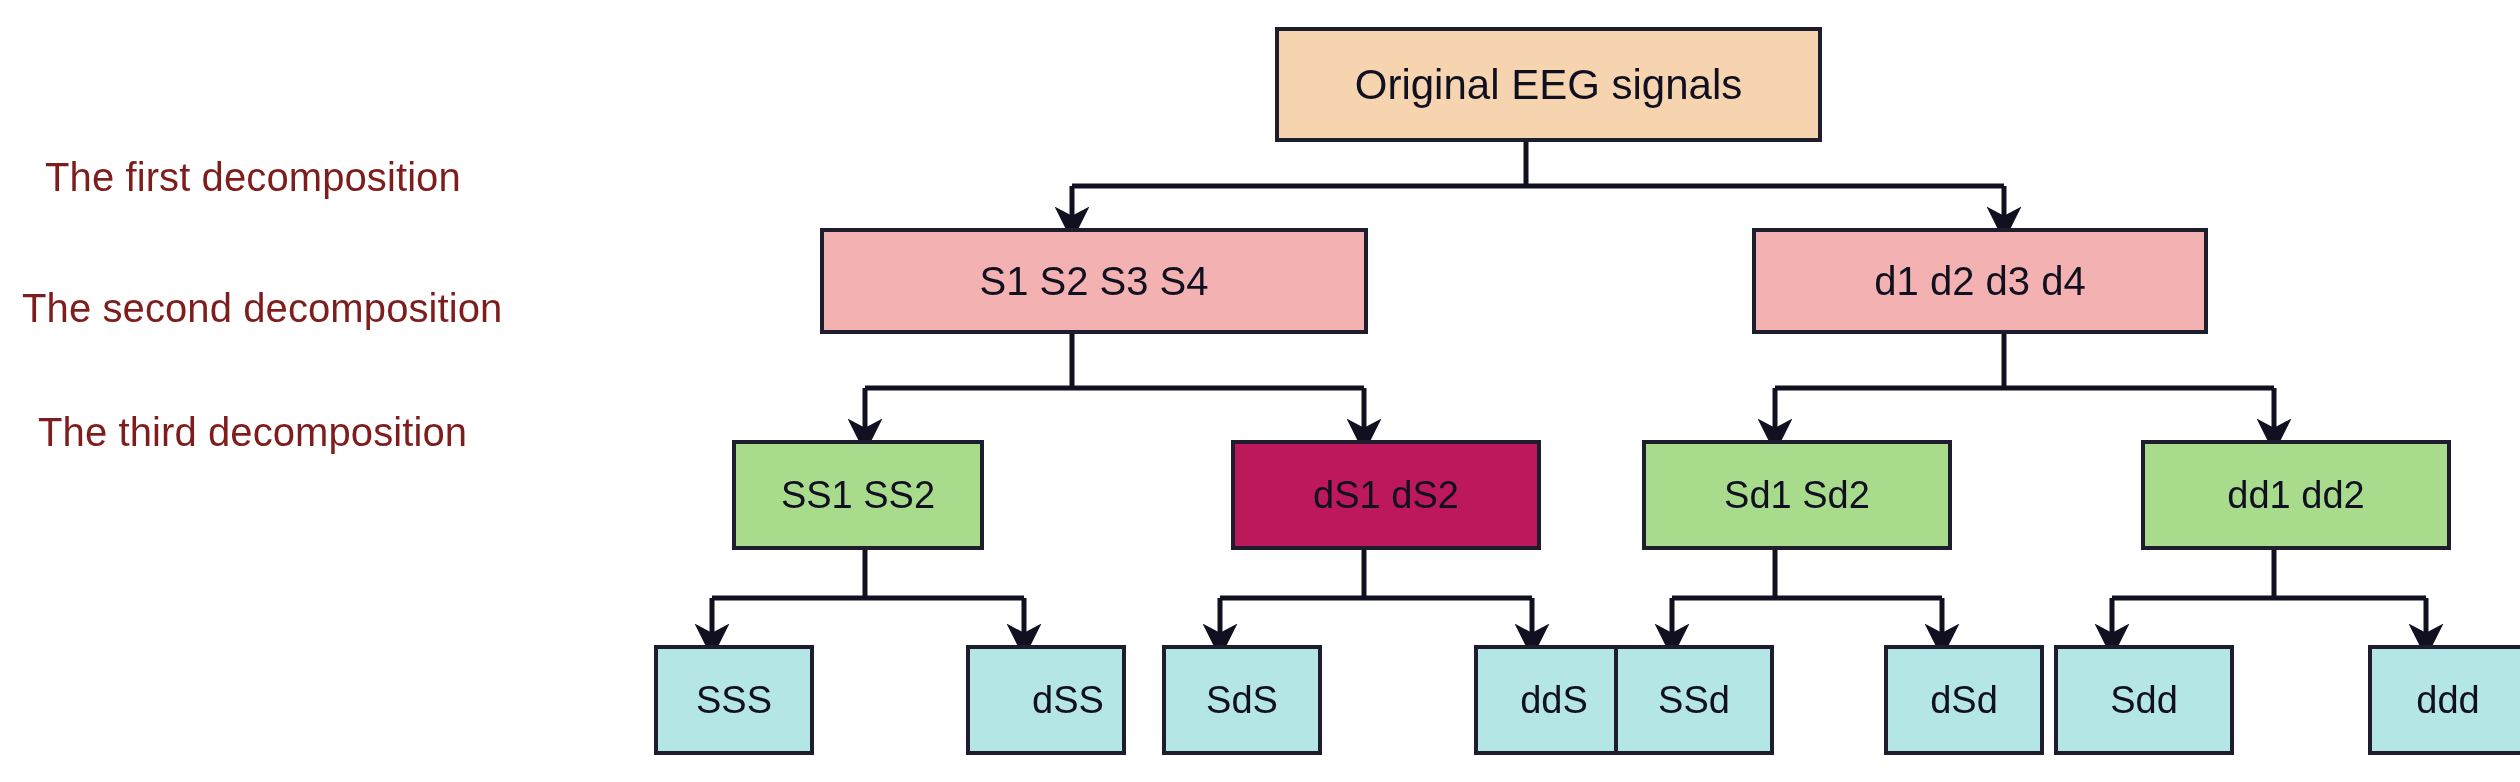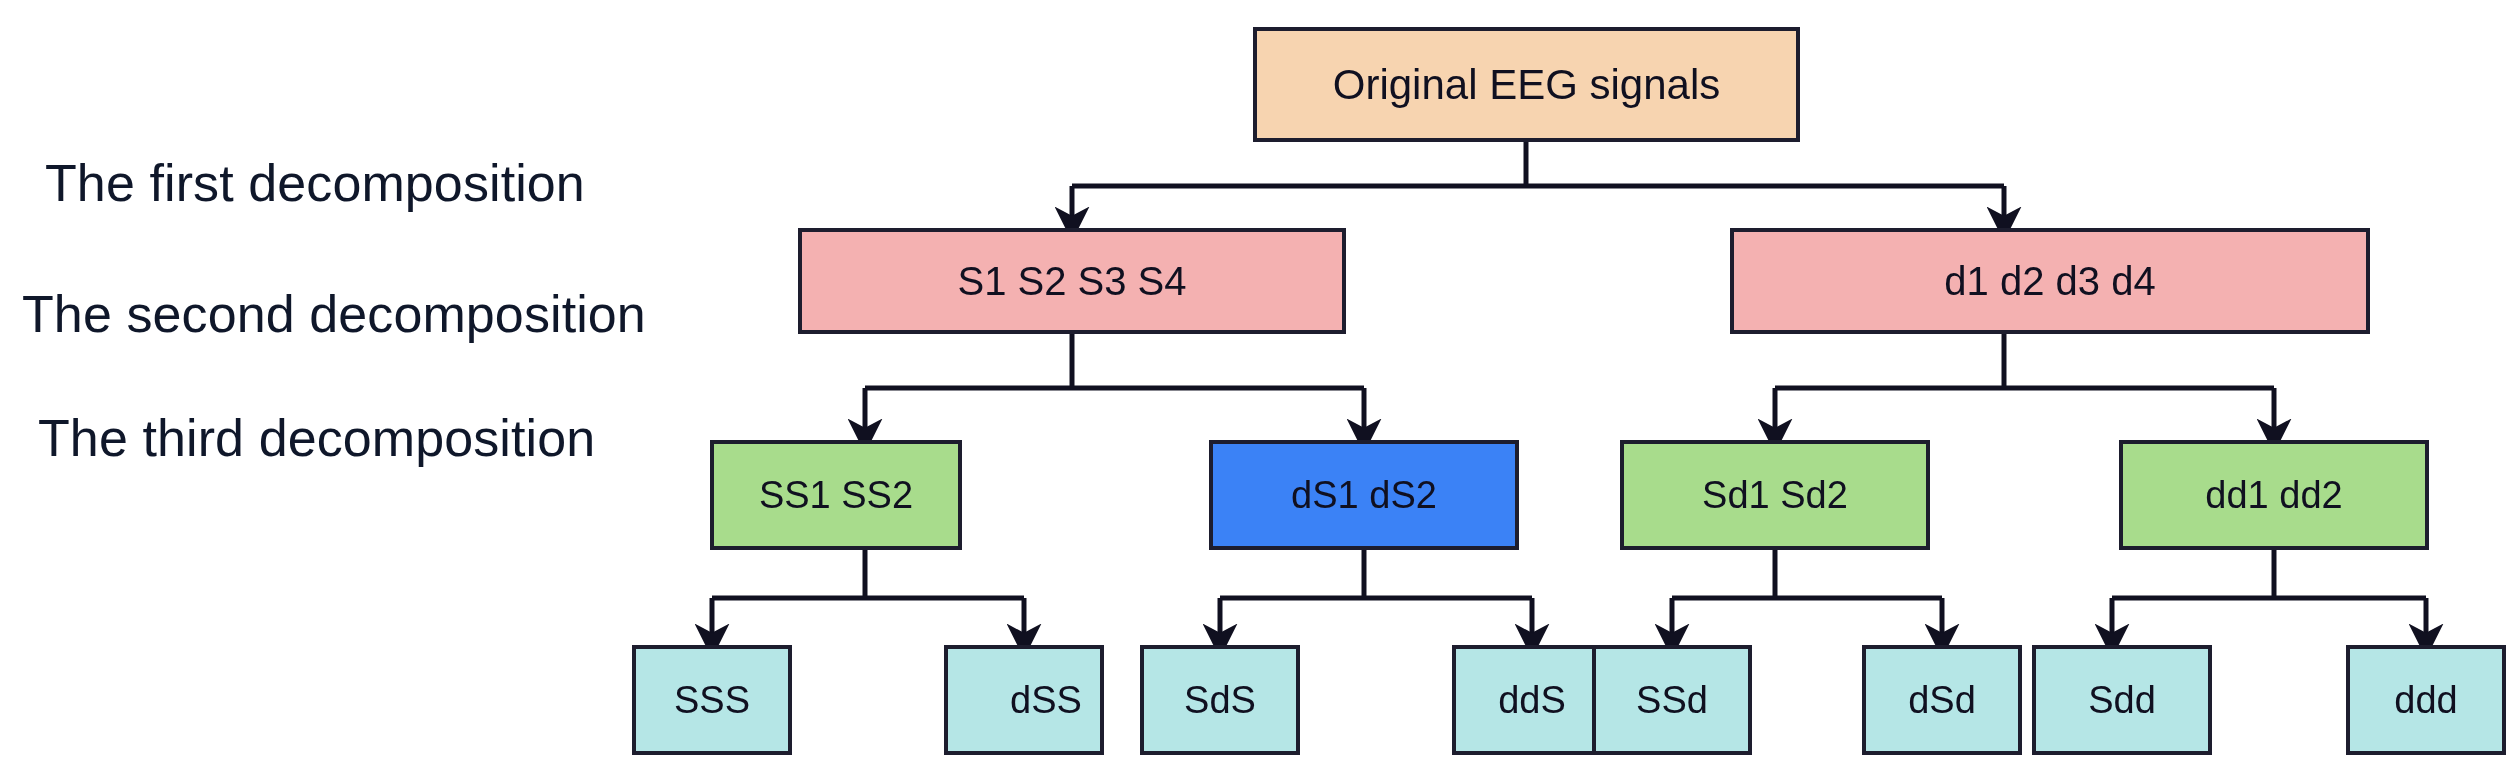--- a/index.html
+++ b/index.html
@@ -11,38 +11,39 @@
   }
   #diagram{position:relative;width:2520px;height:782px;background:#ffffff;}
 
   svg#connectors{
     position:absolute;left:0;top:0;width:2520px;height:782px;
     pointer-events:none;
   }
 
   .row-label{
     position:absolute;
-    font-size:52px;
+    font-size:40px;
     line-height:1;
-    color:#0f172a;
+    color:#7f1d1d;
     white-space:nowrap;
     letter-spacing:0.1px;
   }
 
   .node{
     position:absolute;
     box-sizing:border-box;
     border:4px solid #1d1d2e;
     display:flex;
     align-items:center;
     justify-content:center;
     text-align:center;
     white-space:nowrap;
     color:#101020;
     line-height:1;
+    margin-left:22px;
   }
   .node.level0{font-size:42px;}
   .node.level1{font-size:40px;}
   .node.level2{font-size:38px;}
   .node.level3{font-size:38px;}
 </style>
 </head>
 <body>
 
 <div id="diagram">
@@ -86,23 +87,23 @@
   </svg>
 
   <div id="labels-layer">
       <div class="row-label" style="left: 45px; top: 157px;">The first decomposition</div>
       <div class="row-label" style="left: 22px; top: 288px;">The second decomposition</div>
       <div class="row-label" style="left: 38px; top: 412px;">The third decomposition</div>
     </div>
   <div id="nodes-layer">
       <div class="node level0" style="left: 1253px; top: 27px; width: 547px; height: 115px; background: rgb(247, 212, 176); border-color: rgb(29, 29, 46);">Original EEG signals</div>
       <div class="node level1" style="left: 798px; top: 228px; width: 548px; height: 106px; background: rgb(244, 177, 177); border-color: rgb(29, 29, 46);">S1 S2 S3 S4</div>
-      <div class="node level1" style="left: 1730px; top: 228px; width: 640px; height: 106px; background: rgb(244, 177, 177); border-color: rgb(29, 29, 46);">d1 d2 d3 d4</div>
+      <div class="node level1" style="left: 1730px; top: 228px; width: 456px; height: 106px; background: rgb(244, 177, 177); border-color: rgb(29, 29, 46);">d1 d2 d3 d4</div>
       <div class="node level2" style="left: 710px; top: 440px; width: 252px; height: 110px; background: rgb(168, 220, 140); border-color: rgb(29, 29, 46);">SS1 SS2</div>
-      <div class="node level2" style="left: 1209px; top: 440px; width: 310px; height: 110px; background: #3b82f6; border-color: rgb(29, 29, 46);">dS1 dS2</div>
+      <div class="node level2" style="left: 1209px; top: 440px; width: 310px; height: 110px; background: #be185d; border-color: rgb(29, 29, 46);">dS1 dS2</div>
       <div class="node level2" style="left: 1620px; top: 440px; width: 310px; height: 110px; background: rgb(168, 220, 140); border-color: rgb(29, 29, 46);">Sd1 Sd2</div>
       <div class="node level2" style="left: 2119px; top: 440px; width: 310px; height: 110px; background: rgb(168, 220, 140); border-color: rgb(29, 29, 46);">dd1 dd2</div>
       <div class="node level3" style="left: 632px; top: 645px; width: 160px; height: 110px; background: rgb(181, 230, 230); border-color: rgb(29, 29, 46);">SSS</div>
       <div class="node level3" style="left: 944px; top: 645px; width: 160px; height: 110px; background: rgb(181, 230, 230); border-color: rgb(29, 29, 46); padding-left: 44px;">dSS</div>
       <div class="node level3" style="left: 1140px; top: 645px; width: 160px; height: 110px; background: rgb(181, 230, 230); border-color: rgb(29, 29, 46);">SdS</div>
       <div class="node level3" style="left: 1452px; top: 645px; width: 160px; height: 110px; background: rgb(181, 230, 230); border-color: rgb(29, 29, 46);">ddS</div>
       <div class="node level3" style="left: 1592px; top: 645px; width: 160px; height: 110px; background: rgb(181, 230, 230); border-color: rgb(29, 29, 46);">SSd</div>
       <div class="node level3" style="left: 1862px; top: 645px; width: 160px; height: 110px; background: rgb(181, 230, 230); border-color: rgb(29, 29, 46);">dSd</div>
       <div class="node level3" style="left: 2032px; top: 645px; width: 180px; height: 110px; background: rgb(181, 230, 230); border-color: rgb(29, 29, 46);">Sdd</div>
       <div class="node level3" style="left: 2346px; top: 645px; width: 160px; height: 110px; background: rgb(181, 230, 230); border-color: rgb(29, 29, 46);">ddd</div>

